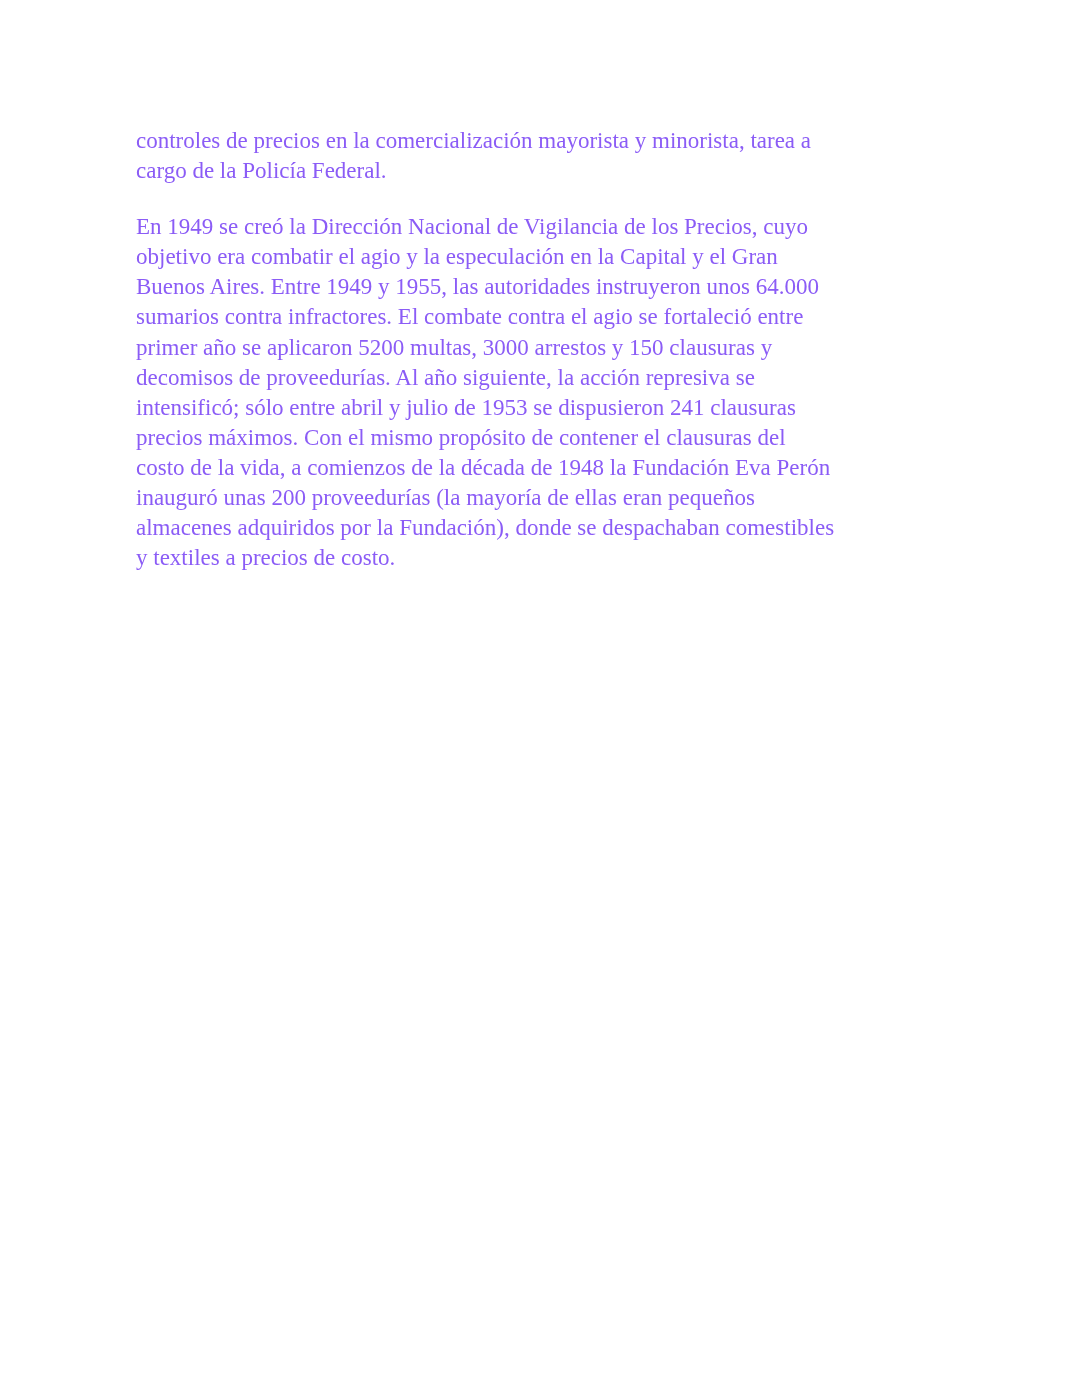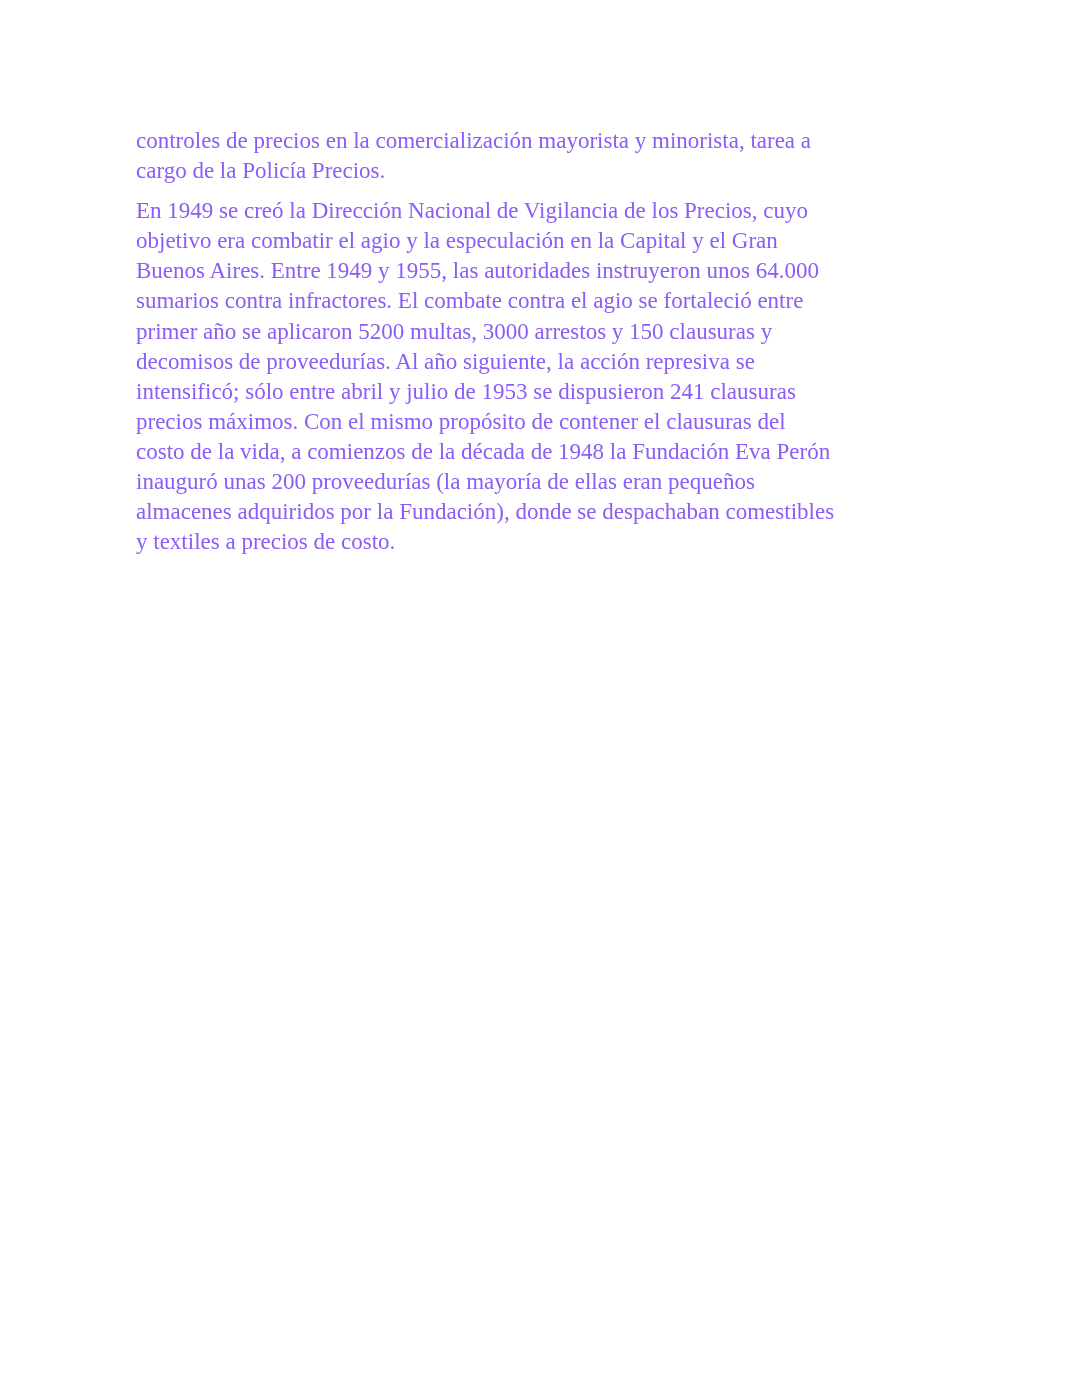--- a/index.html
+++ b/index.html
@@ -29,35 +29,35 @@
       font-family: "Liberation Serif", serif;
       font-size: 23px;
       line-height: 30.1px;
       color: #8b5cf6;
     }
     .para {
       margin: 0;
       white-space: nowrap;
     }
     .para + .para {
-      margin-top: 10px;
+      margin-top: 26px;
     }
     .line {
       display: block;
       height: 30.1px;
     }
   </style>
 </head>
 <body>
 
 <div class="page">
   <div class="content">
     <p class="para">
       <span class="line">controles de precios en la comercialización mayorista y minorista, tarea a</span>
-      <span class="line">cargo de la Policía Precios.</span>
+      <span class="line">cargo de la Policía Federal.</span>
     </p>
     <p class="para">
       <span class="line">En 1949 se creó la Dirección Nacional de Vigilancia de los Precios, cuyo</span>
       <span class="line">objetivo era combatir el agio y la especulación en la Capital y el Gran</span>
       <span class="line">Buenos Aires. Entre 1949 y 1955, las autoridades instruyeron unos 64.000</span>
       <span class="line">sumarios contra infractores. El combate contra el agio se fortaleció entre</span>
       <span class="line">primer año se aplicaron 5200 multas, 3000 arrestos y 150 clausuras y</span>
       <span class="line">decomisos de proveedurías. Al año siguiente, la acción represiva se</span>
       <span class="line">intensificó; sólo entre abril y julio de 1953 se dispusieron 241 clausuras</span>
       <span class="line">precios máximos. Con el mismo propósito de contener el clausuras del</span>

